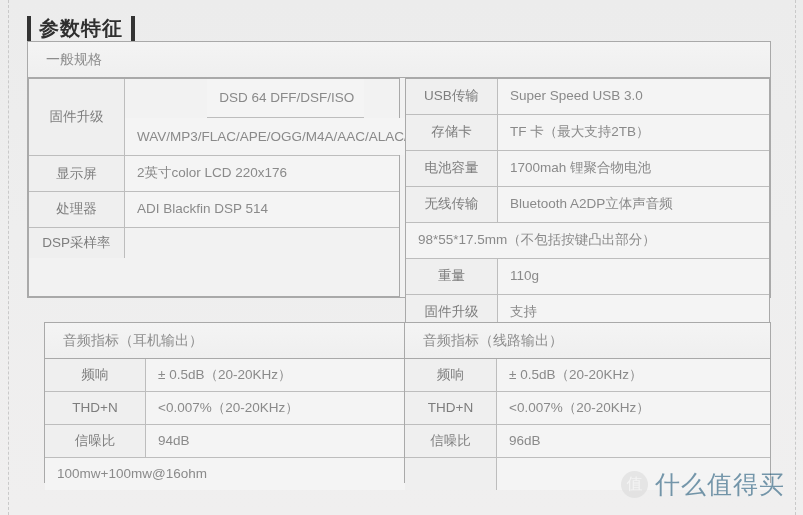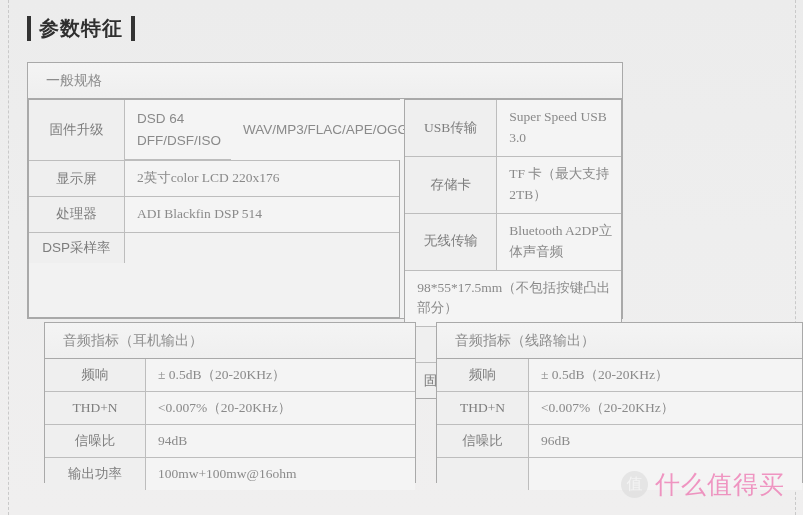--- a/index.html
+++ b/index.html
@@ -95,21 +95,20 @@
     display: flex;
     flex-direction: column;
     background: #f2f2f2;
   }
 
   .row {
     display: flex;
     align-items: stretch;
     border-bottom: 1px solid #bdbdbd;
     min-height: 32px;
-    font-family: Liberation Serif, serif;
   }
   .row:last-child { border-bottom: none; }
 
   .cell-label {
     box-sizing: border-box;
     flex: 0 0 auto;
     display: flex;
     align-items: center;
     justify-content: center;
     font-size: 13.5px;
@@ -157,21 +156,22 @@
     font-size: 13.5px;
     color: #7d7d7d;
     background: #efefef;
     border-right: 1px solid #bdbdbd;
     text-align: center;
     padding: 6px 2px;
   }
   .merge-values {
     flex: 1 1 auto;
     display: flex;
-    flex-direction: row;
+    flex-direction: column;
+    align-items: center;
   }
   .merge-values .sub {
     box-sizing: border-box;
     flex: 1 1 auto;
     display: flex;
     align-items: center;
     font-size: 13.5px;
     color: #8a8a8a;
     background: #f4f4f4;
     padding: 8px 10px 8px 12px;
@@ -201,38 +201,38 @@
     background: #d9d9d9;
     color: #f4f4f4;
     font-size: 16px;
     display: flex;
     align-items: center;
     justify-content: center;
     font-family: "DejaVu Sans", sans-serif;
   }
   .wm-text {
     font-size: 25px;
-    color: #ec4899;
+    color: #0c4a6e;
     letter-spacing: 1px;
     font-family: "DejaVu Sans", "Liberation Sans", sans-serif;
   }
 </style>
 </head>
 <body>
 
 <div class="page-guide left"></div>
 <div class="page-guide right"></div>
 
 <div class="title-wrap">
   <span class="title-bar"></span>
   <span class="title-text">参数特征</span>
   <span class="title-bar"></span>
 </div>
 
-<div class="spec-block" id="general-block" style="left:27px; top:62px; width:596px; height:257px;">
+<div class="spec-block" id="general-block" style="left:27px; top:41px; width:744px; height:257px;">
 
   <div class="section-head">一般规格</div>
 
   <div class="cols" style="height:219px;">
 
     <div class="col left-col">
       <div class="subtable" id="upper-left">
 
         <div class="merge-row">
           <div class="merge-label">固件升级</div>
@@ -268,20 +268,24 @@
 
         <div class="row">
           <div class="cell-label">USB传输</div>
           <div class="cell-value">Super Speed USB 3.0</div>
         </div>
         <div class="row">
           <div class="cell-label">存储卡</div>
           <div class="cell-value">TF 卡（最大支持2TB）</div>
         </div>
         <div class="row">
+          <div class="cell-label">电池容量</div>
+          <div class="cell-value">1700mah 锂聚合物电池</div>
+        </div>
+        <div class="row">
           <div class="cell-label">无线传输</div>
           <div class="cell-value">Bluetooth A2DP立体声音频</div>
         </div>
         <div class="row">
           <div class="cell-value">98*55*17.5mm（不包括按键凸出部分）</div>
         </div>
         <div class="row">
           <div class="cell-label">重量</div>
           <div class="cell-value">110g</div>
         </div>
@@ -307,27 +311,26 @@
     </div>
     <div class="row" style="flex:1 1 auto;">
       <div class="cell-label">THD+N</div>
       <div class="cell-value">&lt;0.007%（20-20KHz）</div>
     </div>
     <div class="row" style="flex:1 1 auto;">
       <div class="cell-label">信噪比</div>
       <div class="cell-value">94dB</div>
     </div>
     <div class="row" style="flex:1 1 auto;">
-      <div class="cell-label">输出功率</div>
       <div class="cell-value">100mw+100mw@16ohm</div>
     </div>
   </div>
 </div>
 
-<div class="spec-block" id="audio-lineout-block" style="left:404px; top:322px; width:367px; height:161px;margin-left:32px;">
+<div class="spec-block" id="audio-lineout-block" style="left:404px; top:322px; width:367px; height:161px;">
 
   <div class="section-head">音频指标（线路输出）</div>
 
   <div id="lower-right" style="display:flex;flex-direction:column;height:123px;">
     <div class="row" style="flex:1 1 auto;">
       <div class="cell-label">频响</div>
       <div class="cell-value">± 0.5dB（20-20KHz）</div>
     </div>
     <div class="row" style="flex:1 1 auto;">
       <div class="cell-label">THD+N</div>

